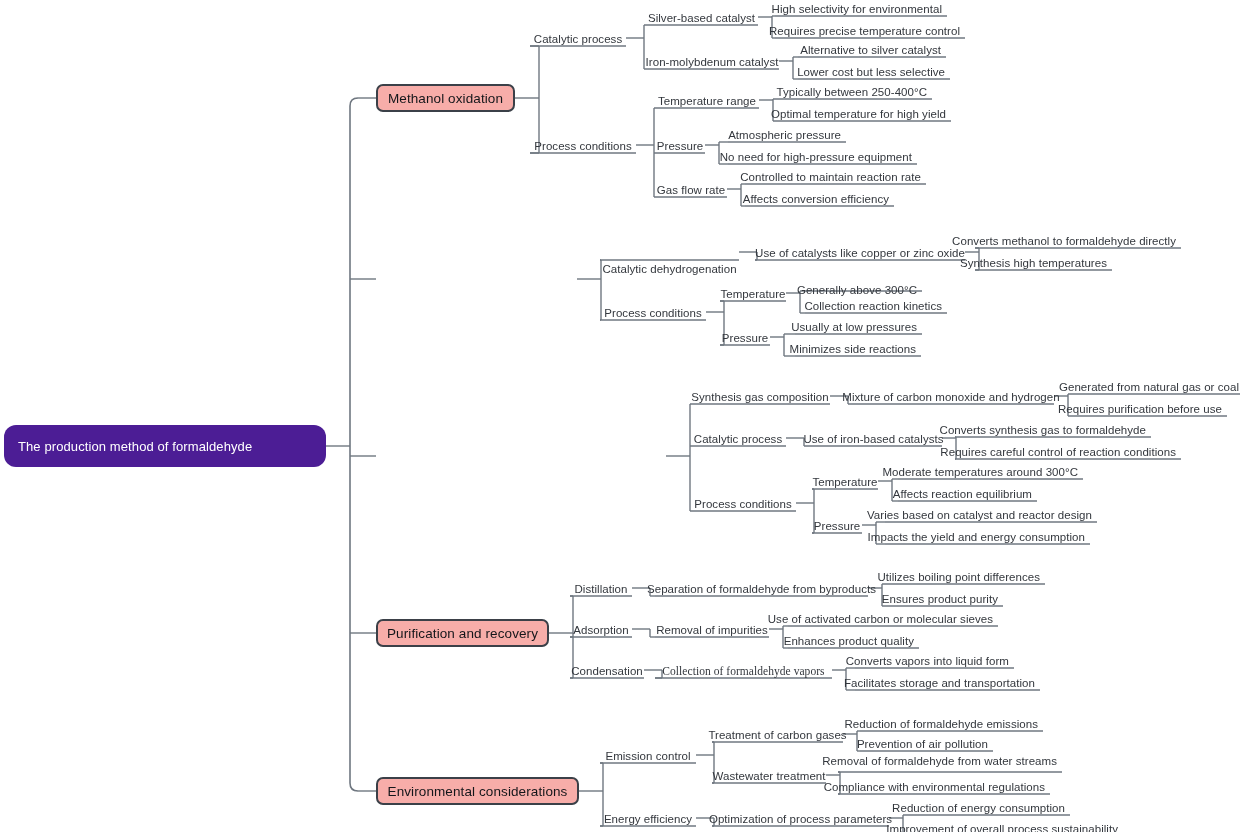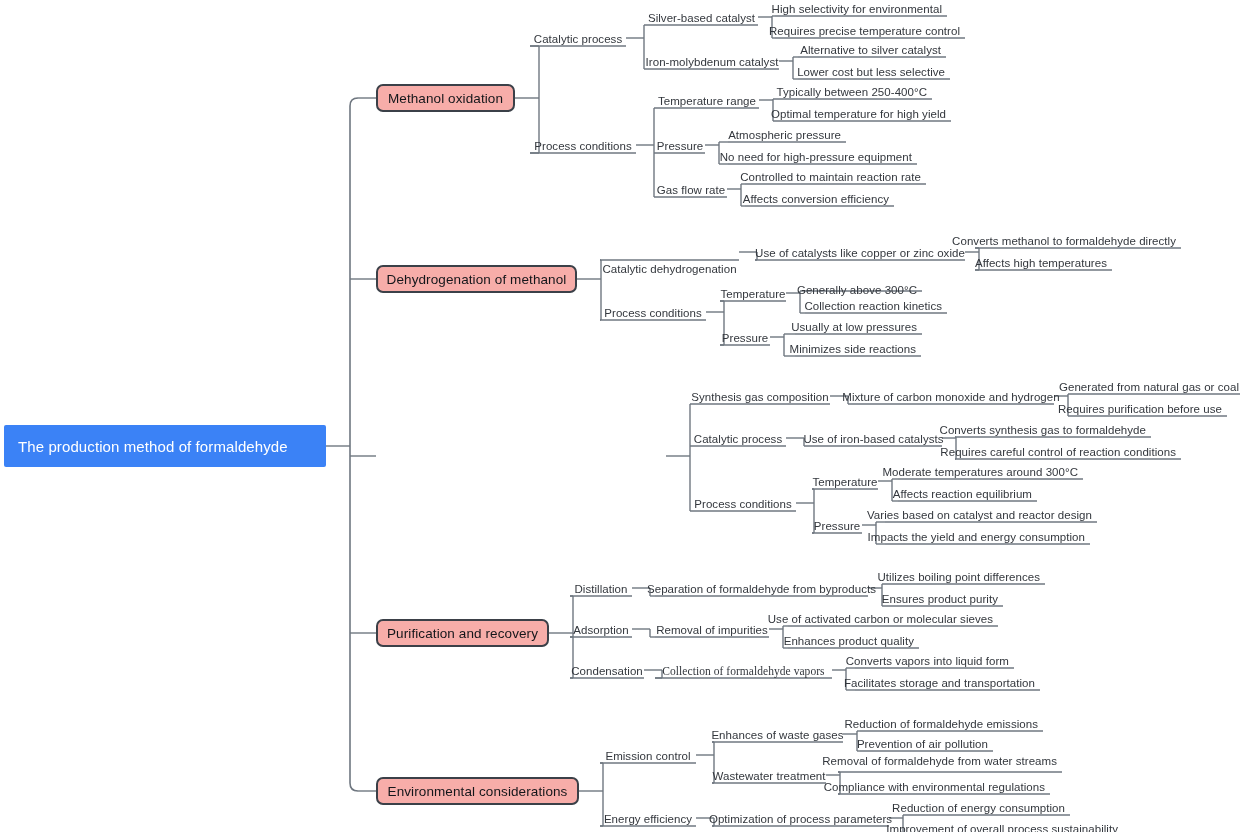--- a/index.html
+++ b/index.html
@@ -10,24 +10,24 @@
     overflow:hidden;
     position:relative;
   }
   #stage{position:absolute;left:0;top:0;width:1240px;height:832px;}
   #wires{position:absolute;left:0;top:0;width:1240px;height:832px;pointer-events:none;}
 
   .node{position:absolute;box-sizing:border-box;white-space:nowrap;}
 
   
   .n-root{
-    background:#3b82f6;
+    background:#4c1d95;
     color:#ffffff;
-    font-size:15px;
-    border-radius:2px;
+    font-size:13px;
+    border-radius:12px;
     display:flex;align-items:center;
     padding:0 14px;
     letter-spacing:.1px;
   }
 
   
   .n-main{
     background:#f7ada9;
     color:#14161a;
     font-size:13.5px;
@@ -276,26 +276,25 @@
     <div class="node n-text align-right" style="left: 798px; top: 63px; width: 152px; height: 16px;">Lower cost but less selective</div>
     <div class="node n-text" style="left: 655px; top: 92px; width: 104px; height: 16px;">Temperature range</div>
     <div class="node n-text" style="left: 655px; top: 137px; width: 50px; height: 16px;">Pressure</div>
     <div class="node n-text" style="left: 655px; top: 181px; width: 72px; height: 16px;">Gas flow rate</div>
     <div class="node n-text align-right" style="left: 775px; top: 83px; width: 157px; height: 16px;">Typically between 250-400°C</div>
     <div class="node n-text align-right" style="left: 775px; top: 105px; width: 176px; height: 16px;">Optimal temperature for high yield</div>
     <div class="node n-text align-right" style="left: 728px; top: 126px; width: 118px; height: 16px;">Atmospheric pressure</div>
     <div class="node n-text align-right" style="left: 728px; top: 148px; width: 189px; height: 16px;">No need for high-pressure equipment</div>
     <div class="node n-text align-right" style="left: 745px; top: 168px; width: 181px; height: 16px;">Controlled to maintain reaction rate</div>
     <div class="node n-text align-right" style="left: 745px; top: 190px; width: 149px; height: 16px;">Affects conversion efficiency</div>
-    <div class="node n-main" style="left: 376px; top: 265px; width: 201px; height: 28px;">Dehydrogenation of methanol</div>
     <div class="node n-text" style="left: 600px; top: 244px; width: 139px; height: 16px; margin-top: 16px;">Catalytic dehydrogenation</div>
     <div class="node n-text" style="left: 600px; top: 304px; width: 106px; height: 16px;">Process conditions</div>
     <div class="node n-text" style="left: 755px; top: 244px; width: 210px; height: 16px;">Use of catalysts like copper or zinc oxide</div>
     <div class="node n-text align-right" style="left: 975px; top: 232px; width: 206px; height: 16px;">Converts methanol to formaldehyde directly</div>
-    <div class="node n-text align-right" style="left: 975px; top: 254px; width: 137px; height: 16px;">Affects high temperatures</div>
+    <div class="node n-text align-right" style="left: 975px; top: 254px; width: 137px; height: 16px;">Synthesis high temperatures</div>
     <div class="node n-text" style="left: 720px; top: 285px; width: 66px; height: 16px;">Temperature</div>
     <div class="node n-text" style="left: 720px; top: 329px; width: 50px; height: 16px;">Pressure</div>
     <div class="node n-text align-right" style="left: 805px; top: 281px; width: 117px; height: 16px;">Generally above 300°C</div>
     <div class="node n-text align-right" style="left: 805px; top: 297px; width: 142px; height: 16px;">Collection reaction kinetics</div>
     <div class="node n-text align-right" style="left: 795px; top: 318px; width: 127px; height: 16px;">Usually at low pressures</div>
     <div class="node n-text align-right" style="left: 795px; top: 340px; width: 126px; height: 16px;">Minimizes side reactions</div>
     <div class="node n-text" style="left: 690px; top: 388px; width: 140px; height: 16px;">Synthesis gas composition</div>
     <div class="node n-text" style="left: 690px; top: 430px; width: 96px; height: 16px;">Catalytic process</div>
     <div class="node n-text" style="left: 690px; top: 495px; width: 106px; height: 16px;">Process conditions</div>
     <div class="node n-text" style="left: 848px; top: 388px; width: 206px; height: 16px;">Mixture of carbon monoxide and hydrogen</div>
@@ -319,21 +318,21 @@
     <div class="node n-text align-right" style="left: 883px; top: 590px; width: 120px; height: 16px;">Ensures product purity</div>
     <div class="node n-text" style="left: 655px; top: 621px; width: 114px; height: 16px;">Removal of impurities</div>
     <div class="node n-text align-right" style="left: 788px; top: 610px; width: 210px; height: 16px;">Use of activated carbon or molecular sieves</div>
     <div class="node n-text align-right" style="left: 788px; top: 632px; width: 131px; height: 16px;">Enhances product quality</div>
     <div class="node n-text" style="left: 655px; top: 662px; width: 177px; height: 16px; font-family: Liberation Serif, serif;">Collection of formaldehyde vapors</div>
     <div class="node n-text align-right" style="left: 855px; top: 652px; width: 159px; height: 16px;">Converts vapors into liquid form</div>
     <div class="node n-text align-right" style="left: 855px; top: 674px; width: 185px; height: 16px;">Facilitates storage and transportation</div>
     <div class="node n-main" style="left: 376px; top: 777px; width: 203px; height: 28px;">Environmental considerations</div>
     <div class="node n-text" style="left: 600px; top: 747px; width: 96px; height: 16px;">Emission control</div>
     <div class="node n-text" style="left: 600px; top: 810px; width: 96px; height: 16px;">Energy efficiency</div>
-    <div class="node n-text" style="left: 712px; top: 726px; width: 131px; height: 16px;">Enhances of waste gases</div>
+    <div class="node n-text" style="left: 712px; top: 726px; width: 131px; height: 16px;">Treatment of carbon gases</div>
     <div class="node n-text" style="left: 712px; top: 767px; width: 114px; height: 16px;">Wastewater treatment</div>
     <div class="node n-text align-right" style="left: 860px; top: 715px; width: 183px; height: 16px;">Reduction of formaldehyde emissions</div>
     <div class="node n-text align-right" style="left: 860px; top: 735px; width: 133px; height: 16px;">Prevention of air pollution</div>
     <div class="node n-text align-right" style="left: 838px; top: 720px; width: 224px; height: 16px; margin-top: 32px;">Removal of formaldehyde from water streams</div>
     <div class="node n-text align-right" style="left: 838px; top: 778px; width: 212px; height: 16px;">Compliance with environmental regulations</div>
     <div class="node n-text" style="left: 712px; top: 810px; width: 177px; height: 16px;">Optimization of process parameters</div>
     <div class="node n-text align-right" style="left: 903px; top: 799px; width: 167px; height: 16px;">Reduction of energy consumption</div>
     <div class="node n-text align-right" style="left: 903px; top: 820px; width: 220px; height: 16px;">Improvement of overall process sustainability</div>
   </div>
 

